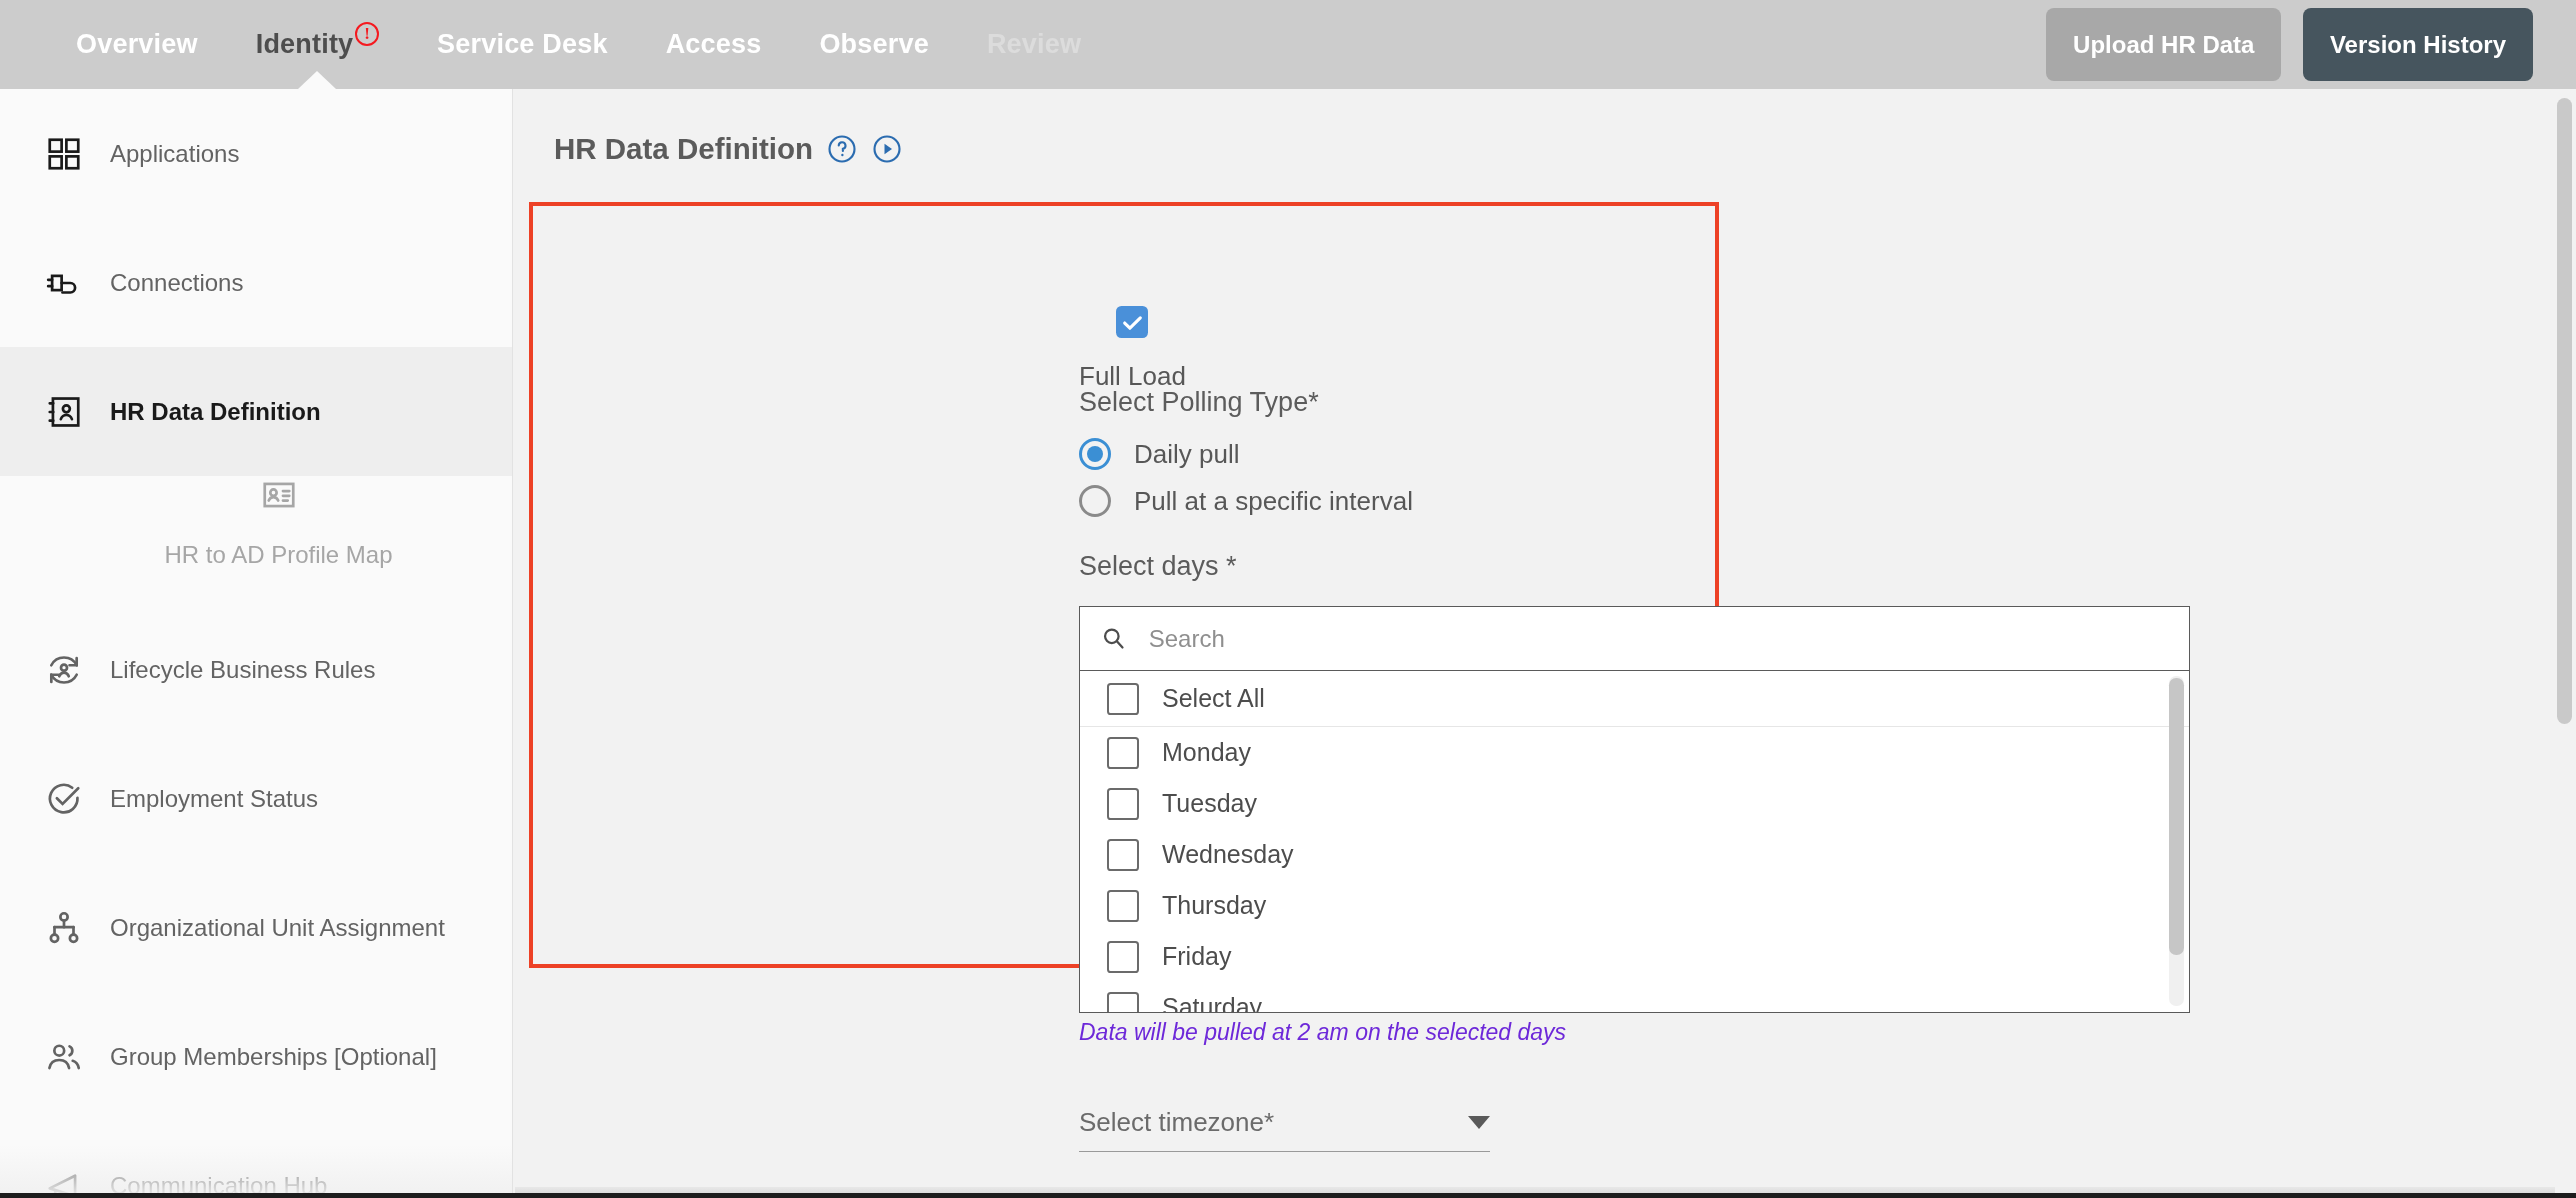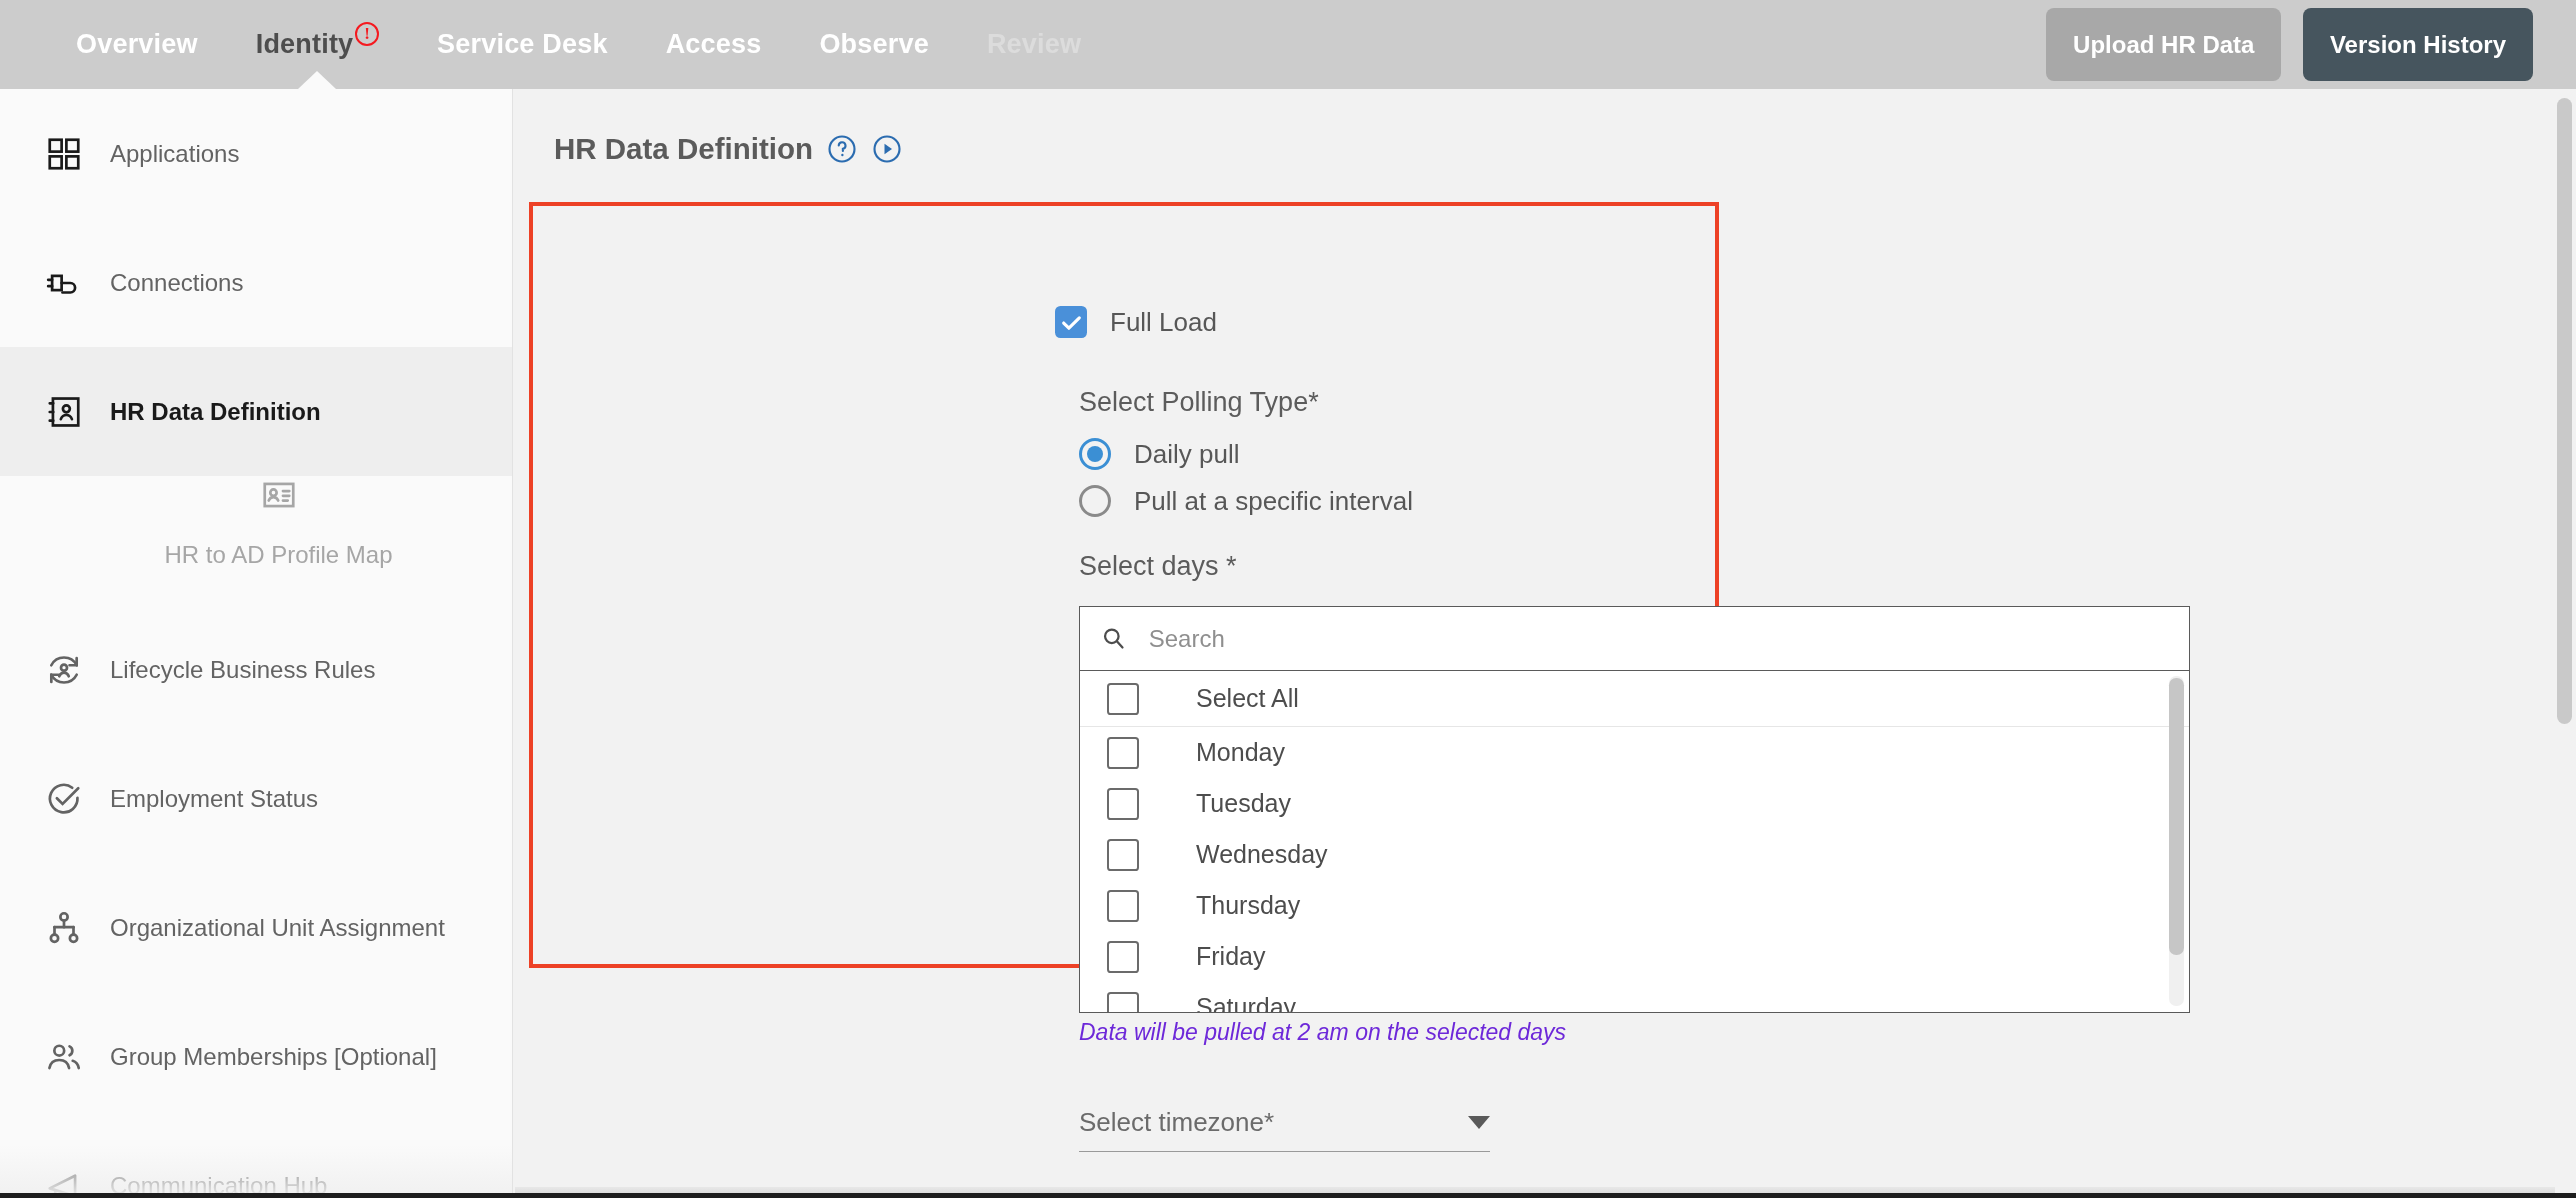--- a/index.html
+++ b/index.html
@@ -169,21 +169,21 @@
     position: relative;
     overflow: hidden;
   }
   .ms-row {
     height: 51px;
     display: flex; align-items: center; gap: 23px;
     padding-left: 27px;
     cursor: pointer;
   }
   .ms-row.header-row { height: 56px; border-bottom: 1.8px solid #e6e6e6; }
-  .ms-row-label { font-size: 25px; color: #4d4d4d; margin-left: 34px; }
+  .ms-row-label { font-size: 25px; color: #4d4d4d; }
   .ms-scrolltrack {
     position: absolute; right: 5.4px; top: 5.4px;
     width: 14.3px; height: 330px;
     background: #f0f0f0; border-radius: 7.2px;
   }
   .ms-scrollthumb {
     position: absolute; right: 5.4px; top: 7.2px;
     width: 14.3px; height: 277px;
     background: #c6c6c6; border-radius: 7.2px;
     cursor: pointer;
@@ -398,21 +398,21 @@
       <circle cx="12.3" cy="16.8" r=".95" fill="#2b6cb0" stroke="none"></circle>
     </svg>
     <svg class="circ-icon" viewBox="0 0 24 24" fill="none" stroke="#2b6cb0" stroke-width="1.7">
       <circle cx="12" cy="12" r="10"></circle>
       <path d="M10 7.8l6 4.2-6 4.2z" fill="#2b6cb0" stroke="none"></path>
     </svg>
   </div>
 
   <div class="redbox"></div>
 
-  <div class="field-row" style="position:absolute; left:540px; top:217px;">
+  <div class="field-row" style="position:absolute; left:564px; top:217px;flex-direction:column;">
     <span class="cb checked">
       <svg viewBox="0 0 24 24" fill="none" stroke="#ffffff" stroke-width="3" stroke-linecap="round" stroke-linejoin="round">
         <path d="M4.5 12.5l5 5 10-10"></path>
       </svg>
     </span>
     <span class="cb-label">Full Load</span>
   </div>
 
   <div style="position:absolute; left:564px; top:298px;">
     <span class="section-label">Select Polling Type*</span>

